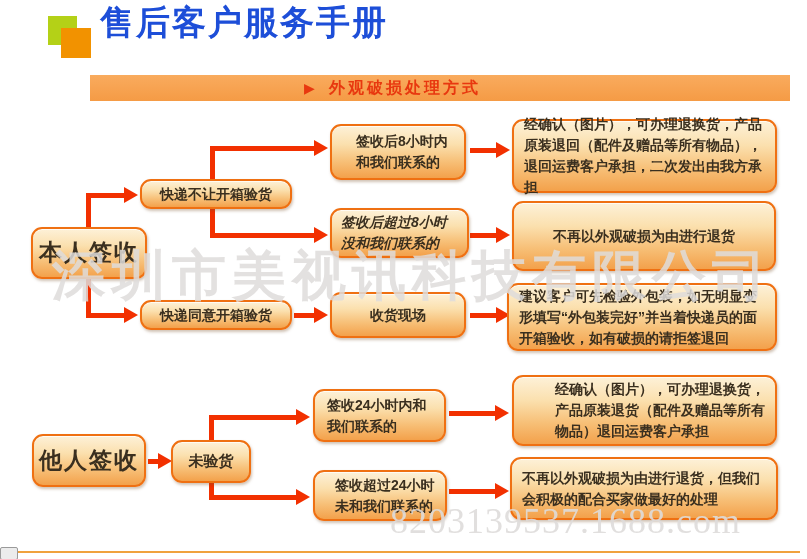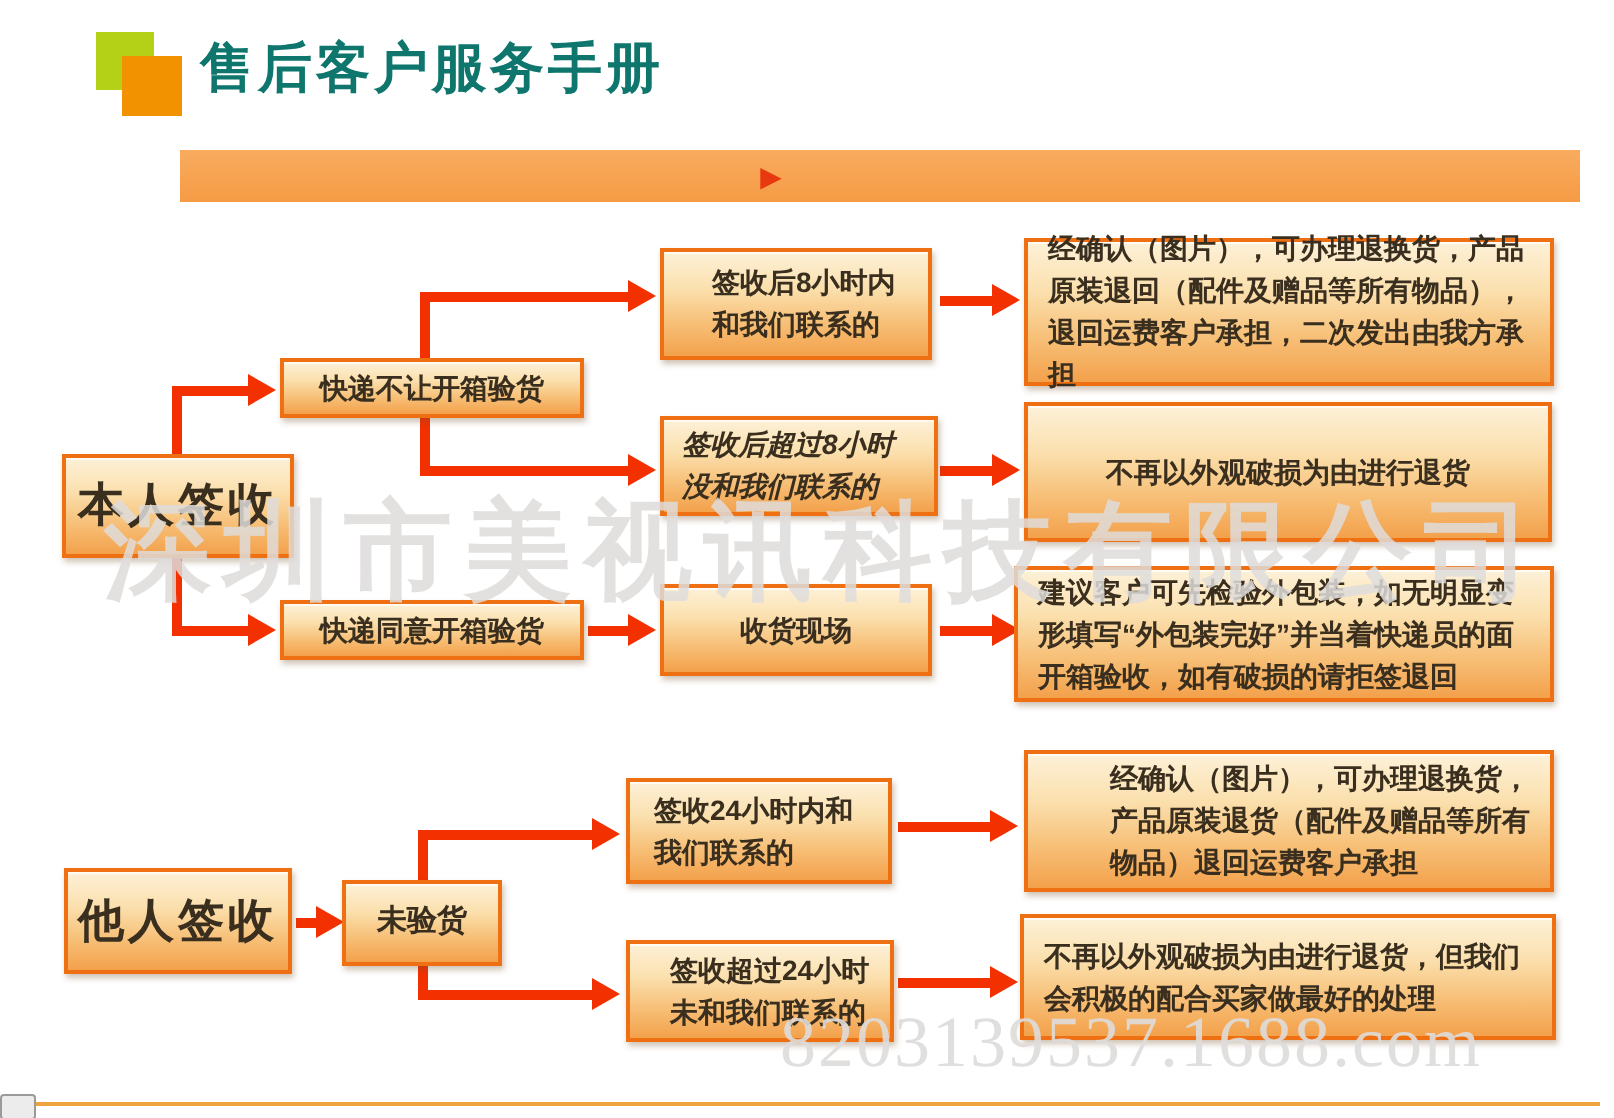--- a/index.html
+++ b/index.html
@@ -5,37 +5,37 @@
   html,body{margin:0;padding:0;}
   body{
     width:807px;height:559px;position:relative;overflow:hidden;
     background:#ffffff;
     font-family:"Liberation Sans","DejaVu Sans",sans-serif;
   }
   
   .logo-green{position:absolute;left:48px;top:16px;width:29px;height:29px;background:#b4d117;z-index:1;}
   .logo-orange{position:absolute;left:61px;top:28px;width:30px;height:30px;background:#f29200;z-index:2;}
   .page-title{
-    position:absolute;left:100px;top:16px;font-size:27px;font-weight:bold;
-    color:#0f766e;letter-spacing:2px;z-index:3;
+    position:absolute;left:100px;top:0;font-size:34px;font-weight:bold;
+    color:#1d4ed8;letter-spacing:2px;z-index:3;
   }
   
   .banner{
     position:absolute;left:90px;top:75px;width:700px;height:26px;
     background:linear-gradient(180deg,#f9ab5e 0%,#f59b45 100%);
     display:flex;align-items:center;justify-content:center;
     padding-right:95px;box-sizing:border-box;
     color:#e8380f;font-weight:bold;font-size:16px;letter-spacing:3px;z-index:3;
   }
   .banner .marker{font-size:14px;margin-right:14px;letter-spacing:0;}
   
   .node{
     position:absolute;box-sizing:border-box;
     background:linear-gradient(180deg,#fdf1d8 0%,#fbe0ae 35%,#f7c078 68%,#f3a14b 100%);
-    border:2px solid #ef7012;border-radius:0;
+    border:2px solid #ef7012;border-radius:11px;
     box-shadow:1px 2px 3px rgba(120,80,40,.35), inset 0 1px 0 rgba(255,255,255,.7);
     color:#3a2f1f;font-weight:bold;font-size:14px;line-height:1.5;
     display:flex;align-items:center;z-index:10;
   }
   .node.center{justify-content:center;text-align:center;}
   .node.big{font-size:23px;letter-spacing:2px;}
   .node.pad{padding:5px 10px;}
   .multiline{white-space:pre-line;}
   
   #n-benren  {left:31px; top:227px;width:116px;height:52px;font-family:Liberation Serif, serif;}
@@ -76,20 +76,21 @@
 </style>
 </head>
 <body>
 
 <div class="logo-green"></div>
 <div class="logo-orange"></div>
 <div class="page-title">售后客户服务手册</div>
 
 <div class="banner">
   <span class="marker">▶</span>
+  <span>外观破损处理方式</span>
 </div>
 
 <div class="node big center" id="n-benren">本人签收</div>
 <div class="node center" id="n-refuse">快递不让开箱验货</div>
 <div class="node center" id="n-agree">快递同意开箱验货</div>
 <div class="node multiline" id="n-within8">签收后8小时内
 和我们联系的</div>
 <div class="node multiline" id="n-over8">签收后超过8小时
 没和我们联系的</div>
 <div class="node center" id="n-scene">收货现场</div>

